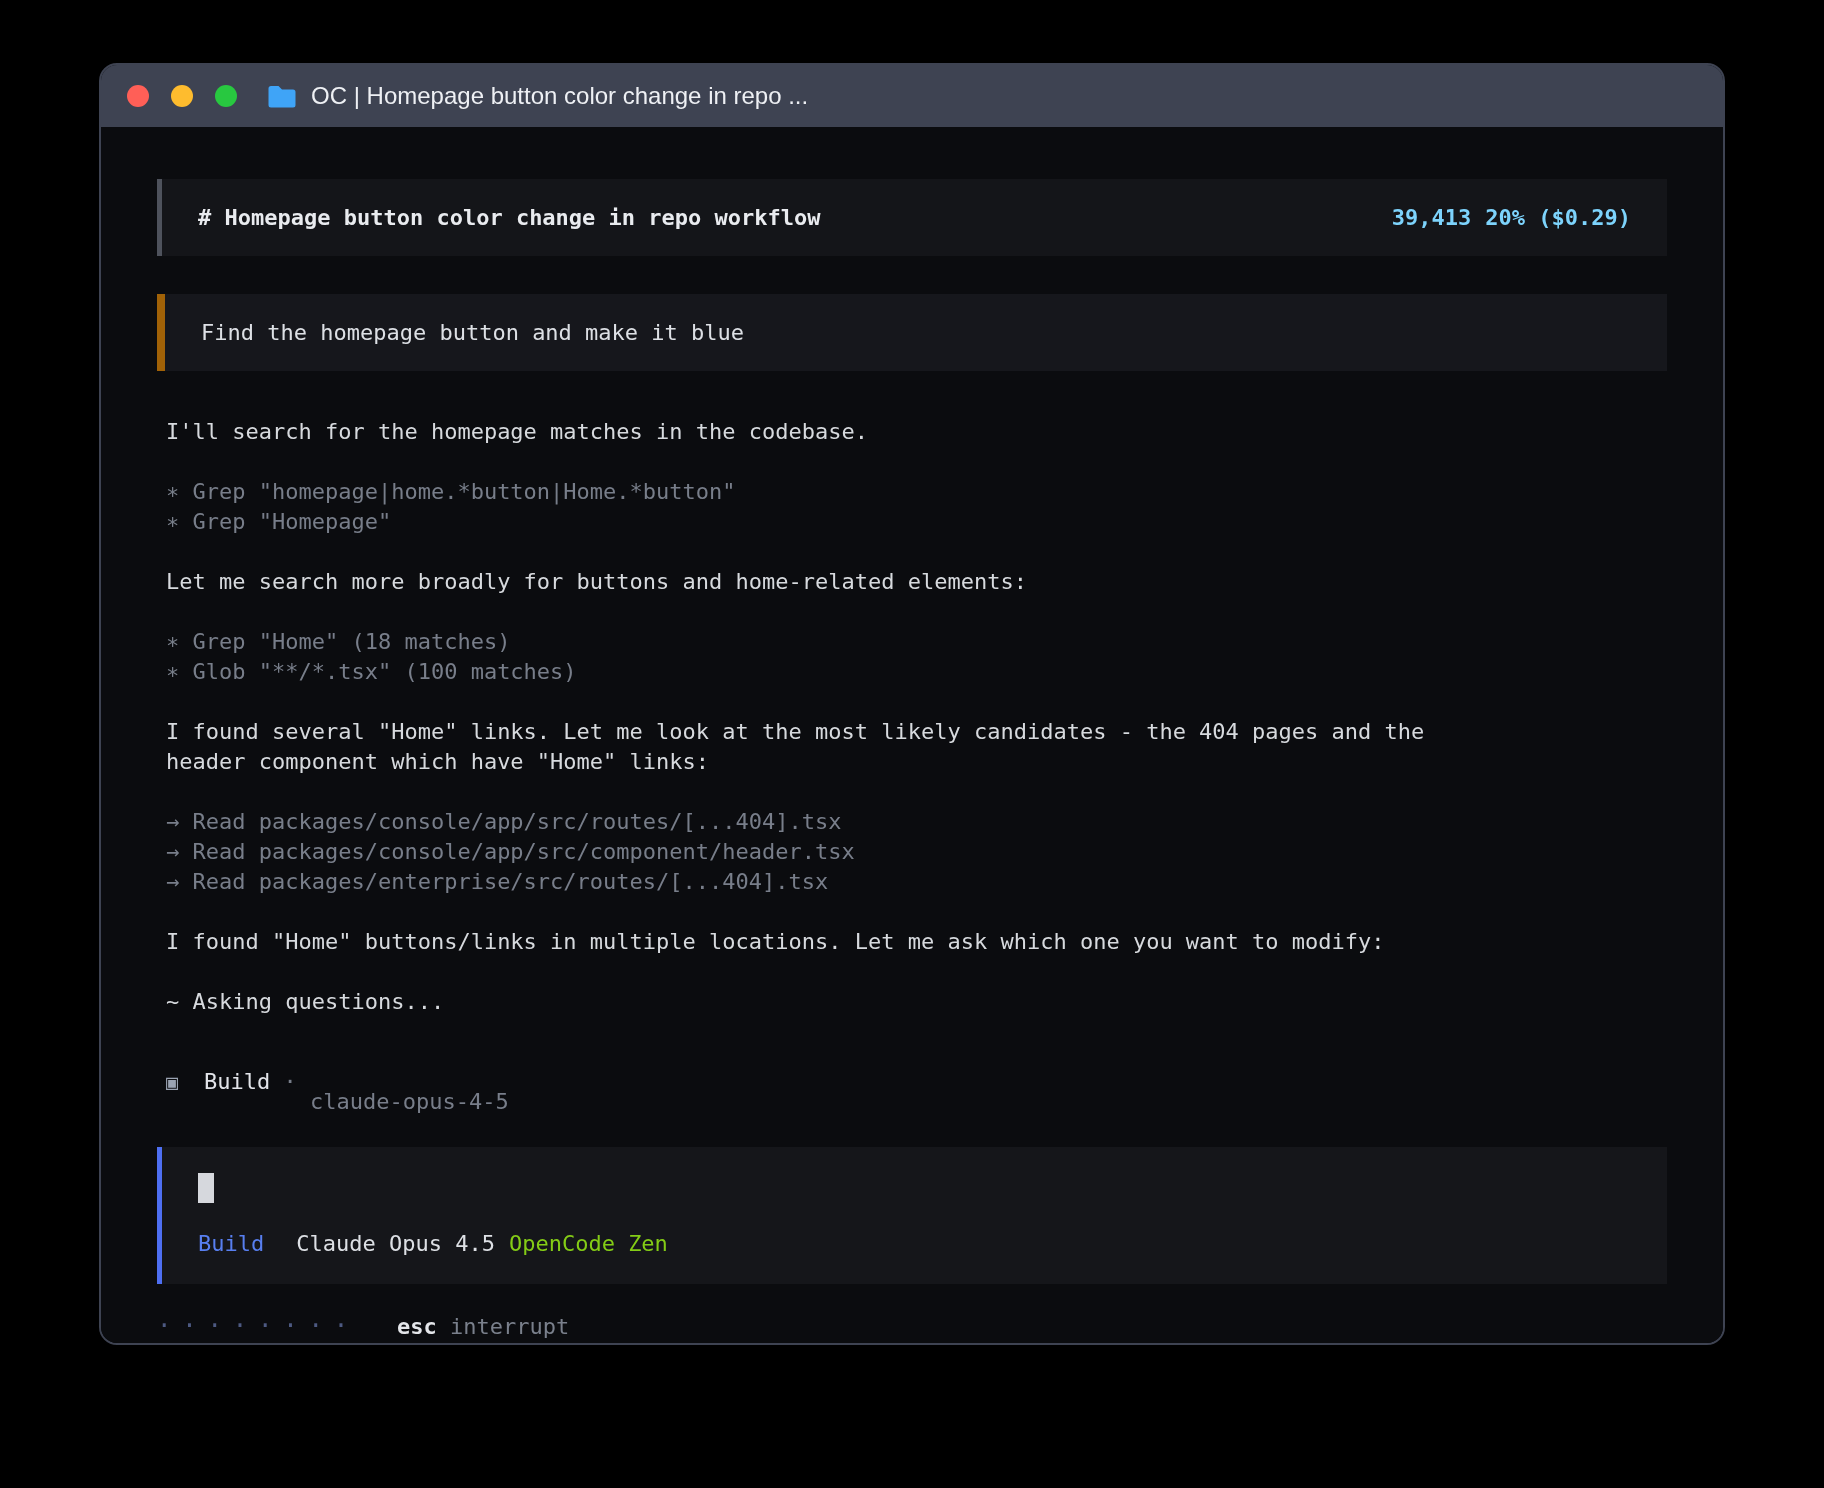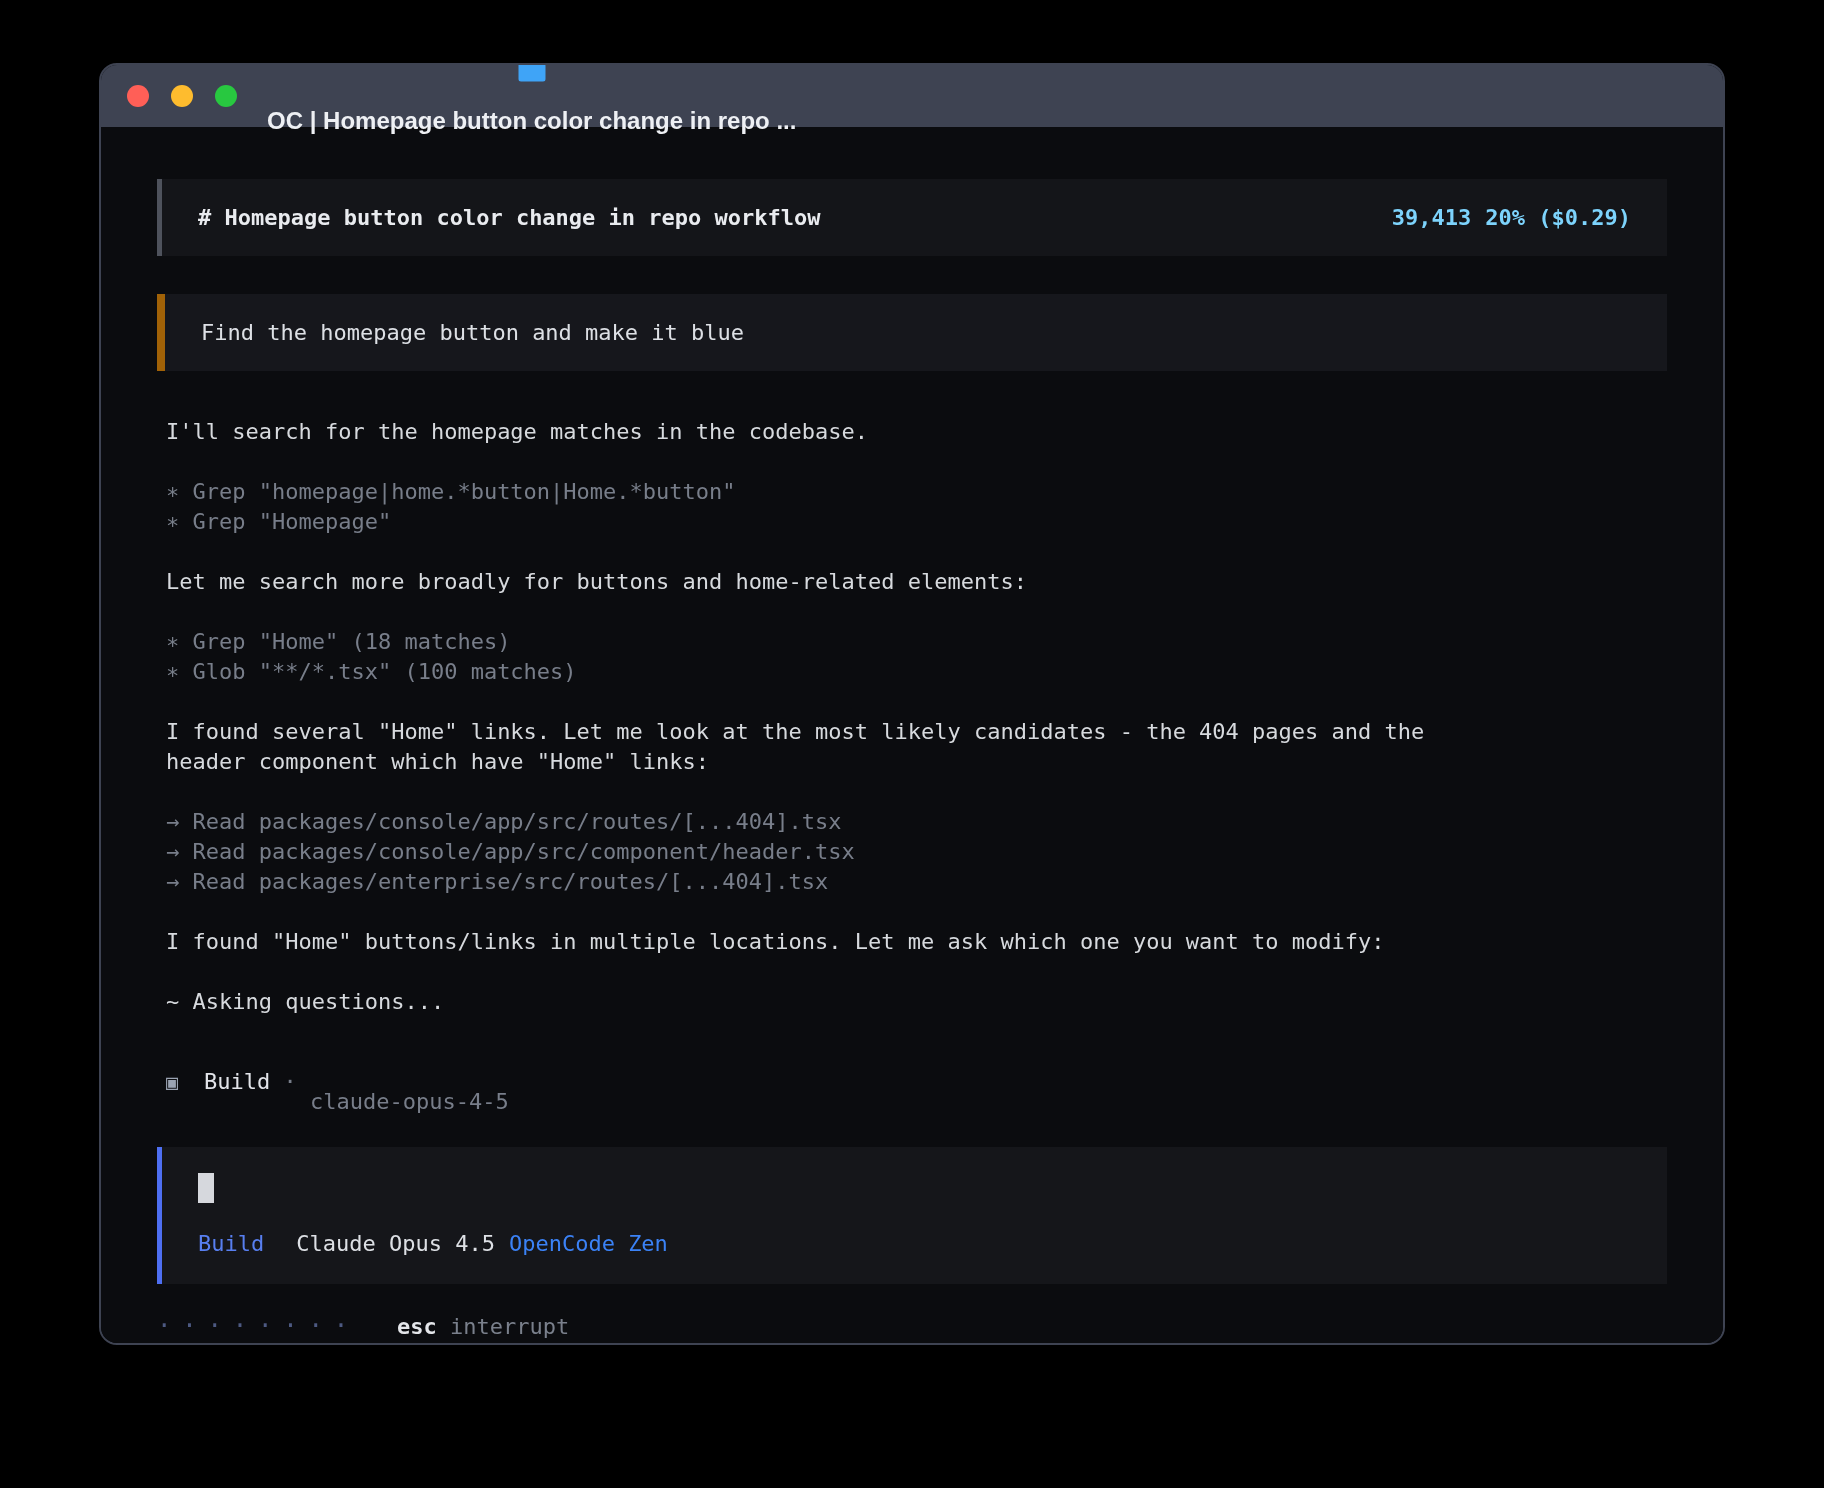--- a/index.html
+++ b/index.html
@@ -26,26 +26,25 @@
   .lights { display: flex; align-items: center; gap: 22px; }
   .light { width: 22px; height: 22px; border-radius: 50%; }
   .light.red    { background: #ff5f57; }
   .light.yellow { background: #febc2e; }
   .light.green  { background: #28c840; }
 
   .title-group {
     margin-left: 30px;
     display: flex;
     align-items: center;
-    gap: 24px;
+    gap: 14px;
     font-family: "Liberation Sans", sans-serif;
-    font-weight: 700;
+    font-weight: 400;
     font-size: 24px;
     color: #eef0f4;
-    flex-direction: column;
   }
   .folder-icon { display: inline-flex; }
 
   .content {
     padding: 52px 56px 0 56px;
     height: calc(100% - 62px);
     background: #0b0c0f;
   }
 
   .box {
@@ -97,21 +96,21 @@
     background: #d6d8dd;
   }
   .input-meta {
     margin-top: 24px;
     display: flex;
     align-items: baseline;
     font-size: 22px;
   }
   .input-agent    { color: #587ff0; margin-right: 32px; }
   .input-model    { color: #dde0e5; margin-right: 14px; }
-  .input-provider { color: #3b82f6; }
+  .input-provider { color: #84cc16; }
 
   .statusbar {
     margin-top: 28px;
     display: flex;
     justify-content: space-between;
     align-items: center;
     font-size: 22px;
   }
   .status-left { display: flex; align-items: center; gap: 38px; }
   .spinner { color: #4d5a82; letter-spacing: 0.45em; font-size: 24px; }

